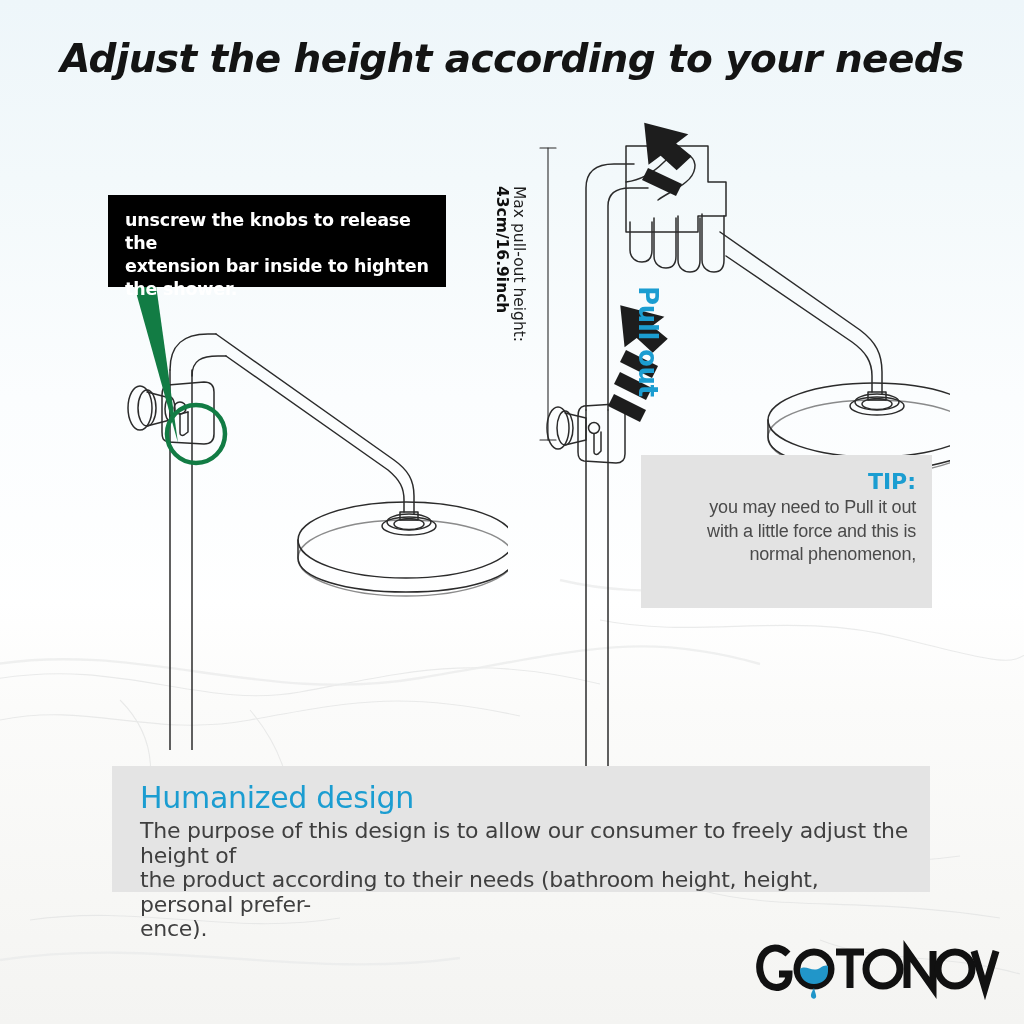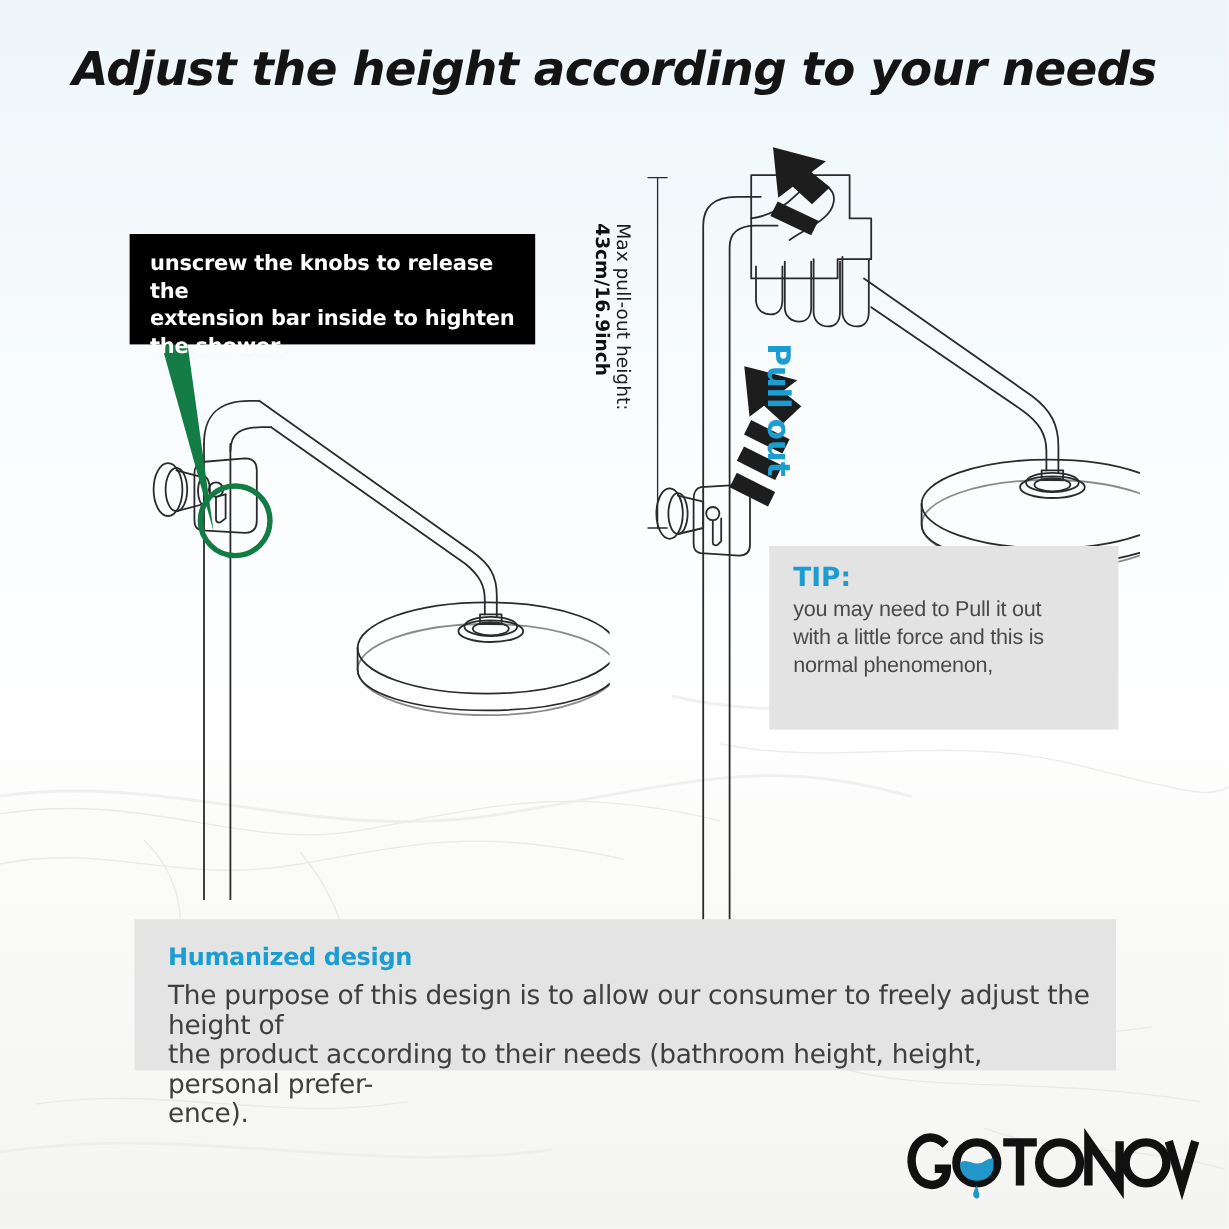--- a/index.html
+++ b/index.html
@@ -59,38 +59,38 @@
   .pullout{
     position:absolute;left:663px;top:286px;
     transform:rotate(90deg);transform-origin:left top;
     font-size:26px;font-weight:bold;color:#1b9dd1;letter-spacing:-0.3px;
     font-family:"DejaVu Sans","Liberation Sans",sans-serif;white-space:nowrap;
   }
 
   
   .tip-box{
     position:absolute;left:641px;top:455px;width:291px;height:153px;
-    background:#e3e3e3;box-sizing:border-box;padding:14px 16px 0 20px;
+    background:#e3e3e3;box-sizing:border-box;padding:14px 16px 0 20px;text-align:right;
   }
   .tip-title{
     font-size:22px;font-weight:bold;color:#1b9dd1;line-height:25px;
     font-family:"DejaVu Sans","Liberation Sans",sans-serif;margin-bottom:2px;
   }
   .tip-line{
     font-size:18px;color:#4a4a4a;line-height:23.5px;letter-spacing:-0.2px;
     font-family:Liberation Sans, sans-serif;
   }
 
   
   .human-box{
     position:absolute;left:112px;top:766px;width:818px;height:126px;
     background:#e4e4e4;box-sizing:border-box;padding:18px 22px 0 28px;
   }
   .human-title{
-    font-size:20px;font-weight:bold;color:#1b9dd1;line-height:27px;
+    font-size:30px;font-weight:normal;color:#1b9dd1;line-height:27px;
     letter-spacing:-0.3px;margin-bottom:8px;
     font-family:"DejaVu Sans","Liberation Sans",sans-serif;
   }
   .human-line{
     font-size:22px;color:#3f3f3f;line-height:24.5px;letter-spacing:-0.25px;
     font-family:"DejaVu Sans","Liberation Sans",sans-serif;
   }
 
   
   .logo{position:absolute;left:752px;top:938px;width:250px;height:62px;}

